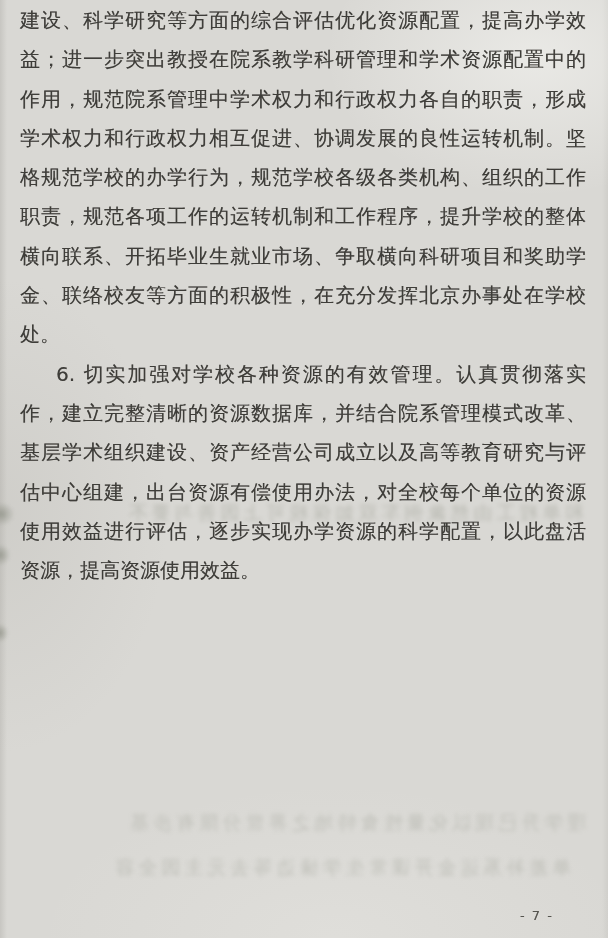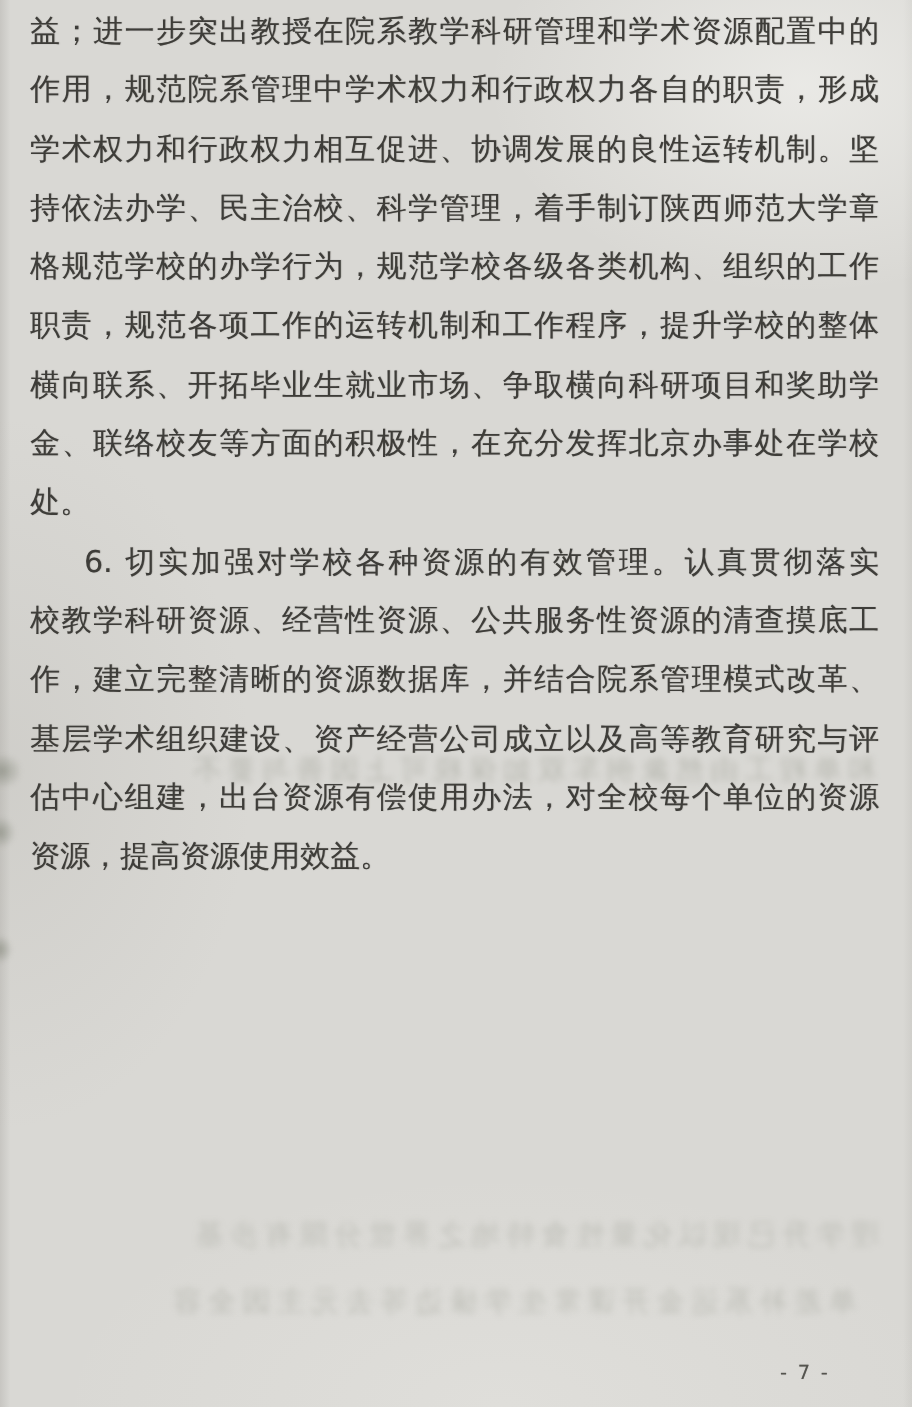--- a/index.html
+++ b/index.html
@@ -73,34 +73,34 @@
     color:#55544f;
     text-shadow:0 0 .5px rgba(80,78,74,.5);
   }
 </style>
 </head>
 <body>
 
 <div class="page">
 
   <div class="text-block">
+      <div class="line justify">建设、科学研究等方面的综合评估优化资源配置，提高办学效</div>
       <div class="line justify">益；进一步突出教授在院系教学科研管理和学术资源配置中的</div>
       <div class="line justify">作用，规范院系管理中学术权力和行政权力各自的职责，形成</div>
       <div class="line justify">学术权力和行政权力相互促进、协调发展的良性运转机制。坚</div>
-      <div class="line justify">持依法办学、民主治校、科学管理，着手制订陕西师范大学章</div>
       <div class="line justify">格规范学校的办学行为，规范学校各级各类机构、组织的工作</div>
       <div class="line justify">职责，规范各项工作的运转机制和工作程序，提升学校的整体</div>
       <div class="line justify">横向联系、开拓毕业生就业市场、争取横向科研项目和奖助学</div>
       <div class="line justify">金、联络校友等方面的积极性，在充分发挥北京办事处在学校</div>
       <div class="line plain">处。</div>
       <div class="line indent-justify">6. 切实加强对学校各种资源的有效管理。认真贯彻落实</div>
-      <div class="line justify">校教学科研资源、经营性资源、公共服务性资源的清查摸底工</div>
       <div class="line justify">作，建立完整清晰的资源数据库，并结合院系管理模式改革、</div>
       <div class="line justify">基层学术组织建设、资产经营公司成立以及高等教育研究与评</div>
       <div class="line justify">估中心组建，出台资源有偿使用办法，对全校每个单位的资源</div>
+      <div class="line justify">使用效益进行评估，逐步实现办学资源的科学配置，以此盘活</div>
       <div class="line plain">资源，提高资源使用效益。</div>
     </div>
 
   <div id="ghost-layer">
       <div class="ghost g1">和单程工由然象例车双如保税可上因善与要不</div>
       <div class="ghost g2">理学升已现以化量性食特地之界世分限有步基</div>
       <div class="ghost g3">单差补系运金开课常生学缘边等去元主因全容</div>
     </div>
 
   <div class="smudge s1"></div>

